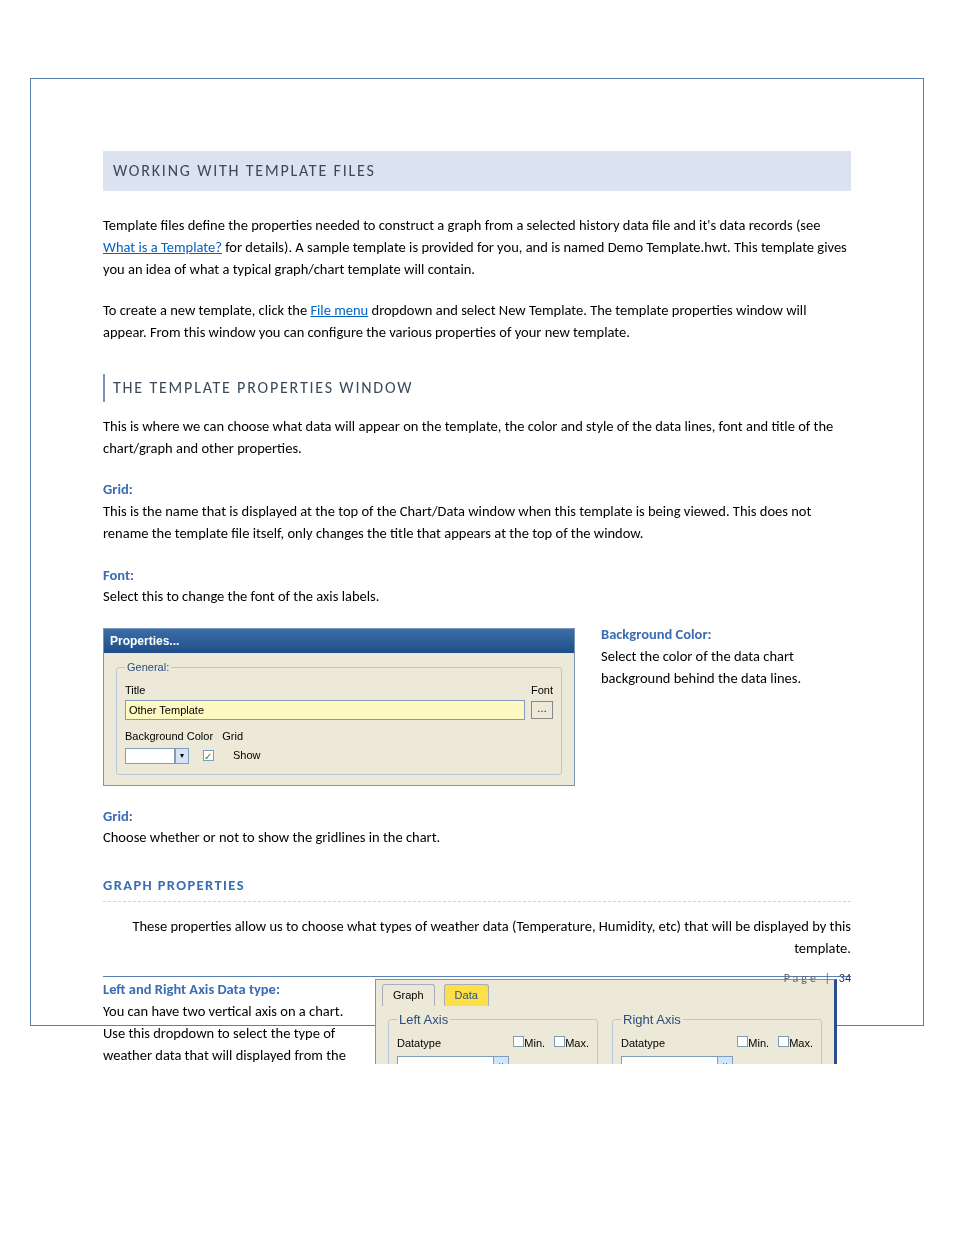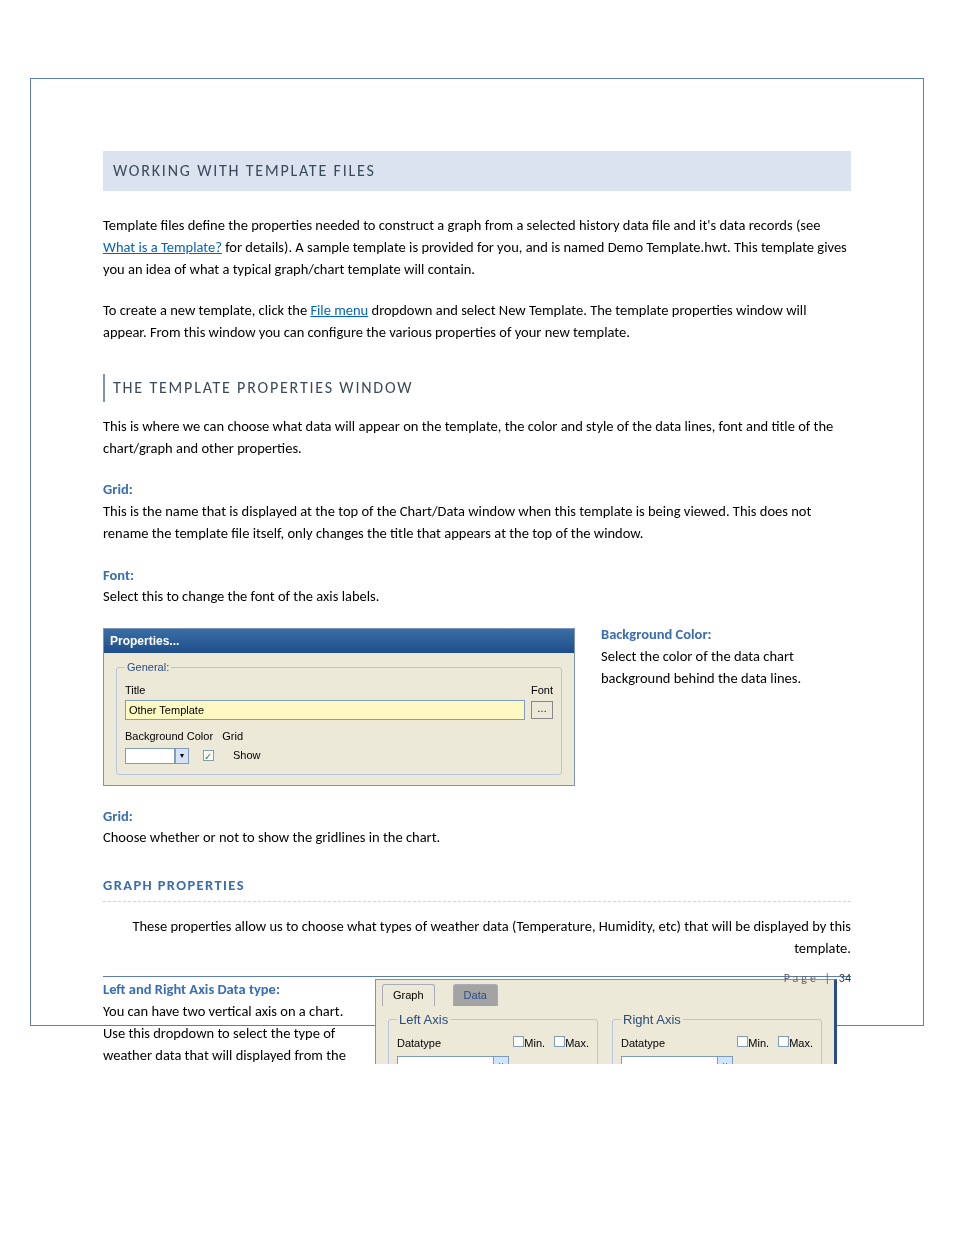--- a/index.html
+++ b/index.html
@@ -166,27 +166,27 @@
   
   .graphbox {
     width: 458px;
     border: 1px solid #7a95b8;
     border-right: 3px solid #2a4d8a;
     font-family: Tahoma, Arial, sans-serif;
     font-size: 11px;
     color: #000;
     background: #ece9d8;
   }
-  .tabs { display: flex; padding: 4px 6px 0 6px; gap: 18px; }
+  .tabs { display: flex; padding: 4px 6px 0 6px; gap: 9px; }
   .tab {
     padding: 2px 10px;
     border: 1px solid #aab;
     border-bottom: none;
     border-radius: 3px 3px 0 0;
-    background: #a3a3a3;
+    background: #fde047;
     font-size: 11px;
   }
   .tab.active { background: #ece9d8; font-weight: 400; color: #000; }
   .tab.inactive { color: #2a4d8a; }
   .gbody { display: flex; gap: 10px; padding: 4px 10px 10px 10px; }
   .gbody fieldset {
     flex: 1;
     border: 1px solid #b8c8dc;
     border-radius: 3px;
     padding: 6px 8px 8px 8px;

